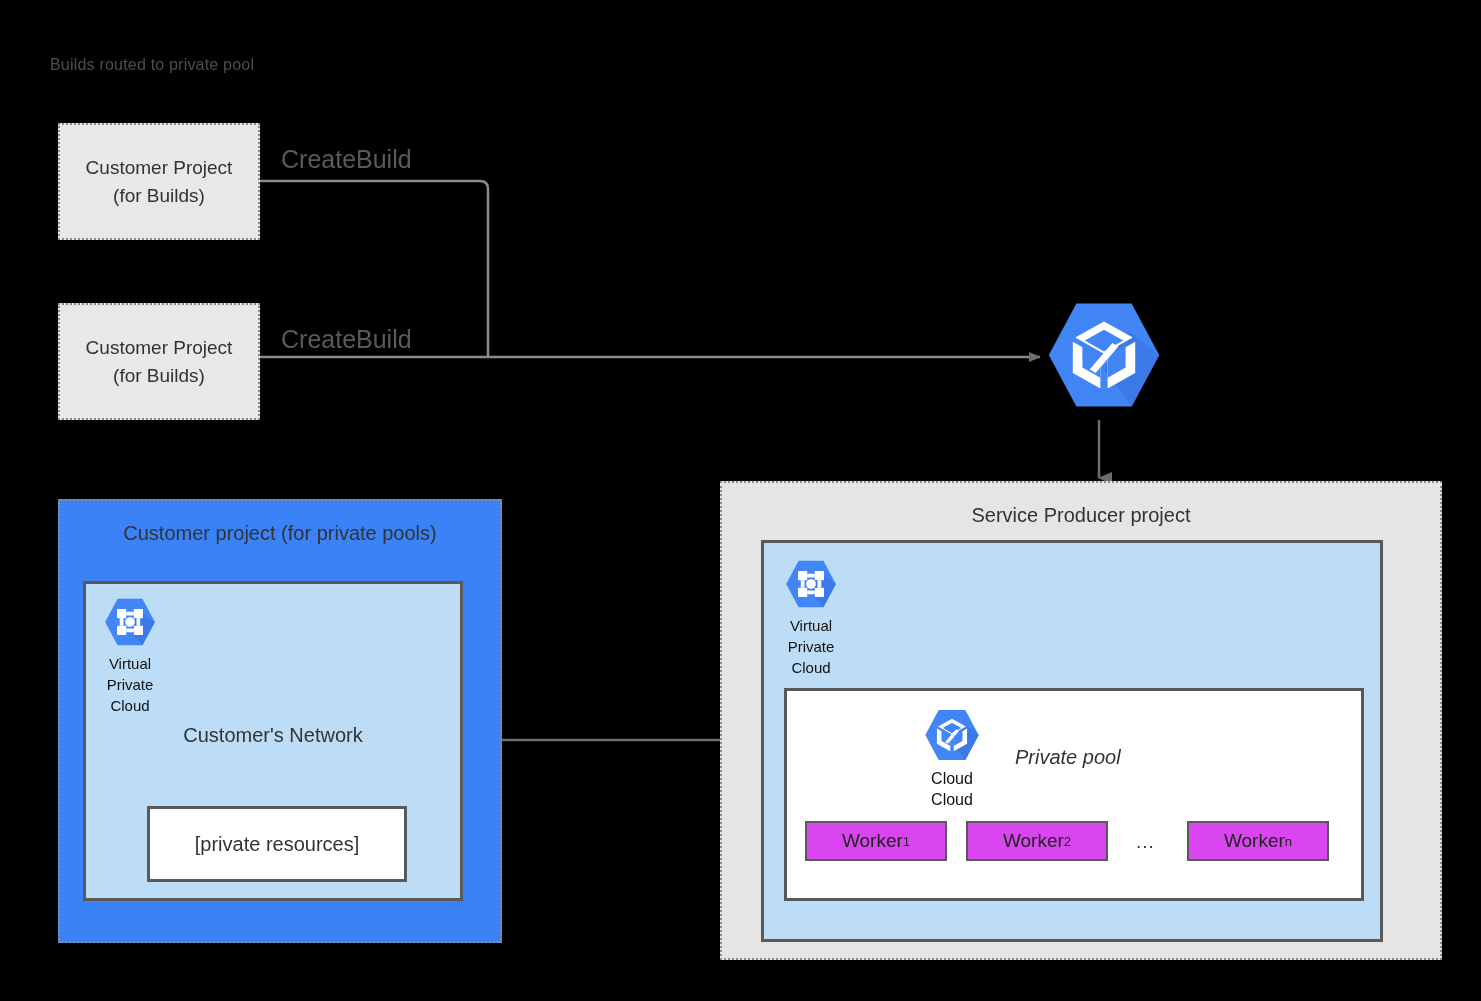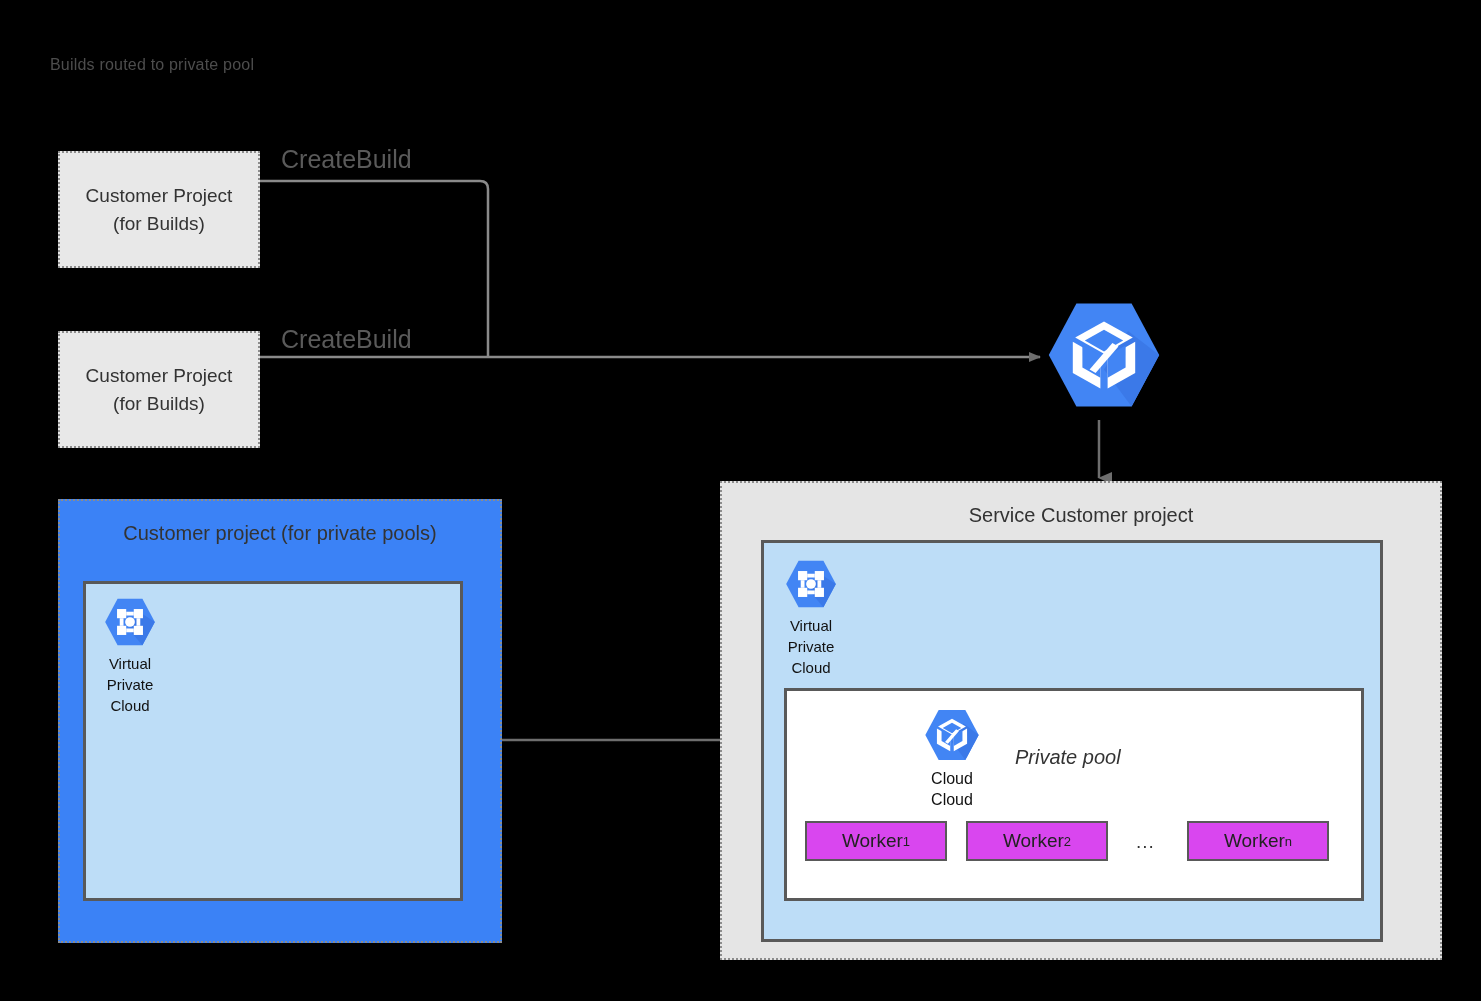--- a/index.html
+++ b/index.html
@@ -37,21 +37,20 @@
     border: 2px dotted #8c8c8c;
     box-sizing: border-box;
     display: flex;
     flex-direction: column;
     align-items: center;
     justify-content: center;
     color: #333333;
     font-size: 19px;
     line-height: 28px;
     text-align: center;
-    margin-top: 28px;
   }
   #builds-box-1 { left: 58px; top: 123px; }
   #builds-box-2 { left: 58px; top: 303px; }
 
   .createbuild-label {
     position: absolute;
     font-size: 25px;
     color: #5a5a5a;
     white-space: nowrap;
   }
@@ -328,26 +327,30 @@
               <rect x="62" y="43" width="7" height="14"></rect>
               <circle cx="50" cy="50" r="9"></circle>
             </g>
           </svg>
         </span>
         <span class="vpc-caption">Virtual</span>
         <span class="vpc-caption">Private</span>
         <span class="vpc-caption">Cloud</span>
       </div>
 
-
+      <div id="customers-network-label">Customer's Network</div>
+
+      <div id="private-resources-box">
+        <span>[private resources]</span>
+      </div>
     </div>
   </div>
 
   <div id="service-producer-panel">
-    <div class="panel-title" id="service-producer-title">Service Customer project</div>
+    <div class="panel-title" id="service-producer-title">Service Producer project</div>
 
     <div id="producer-network-box">
 
       <div class="vpc-badge" id="vpc-badge-producer">
         <span>
           <svg viewBox="0 0 100 100" width="54" height="54">
             <path d="M27,7 L73,7 L96,50 L73,93 L27,93 L4,50 Z" fill="#4285f4"></path>
             <path d="M73,93 L96,50 L68,32 L48,64 Z" fill="#3b79e8"></path>
             <g fill="#ffffff">
               <rect x="26" y="26" width="17" height="17"></rect>

